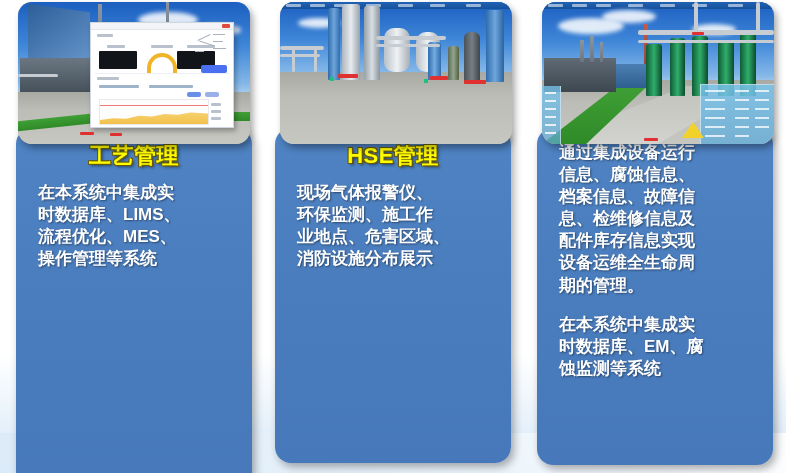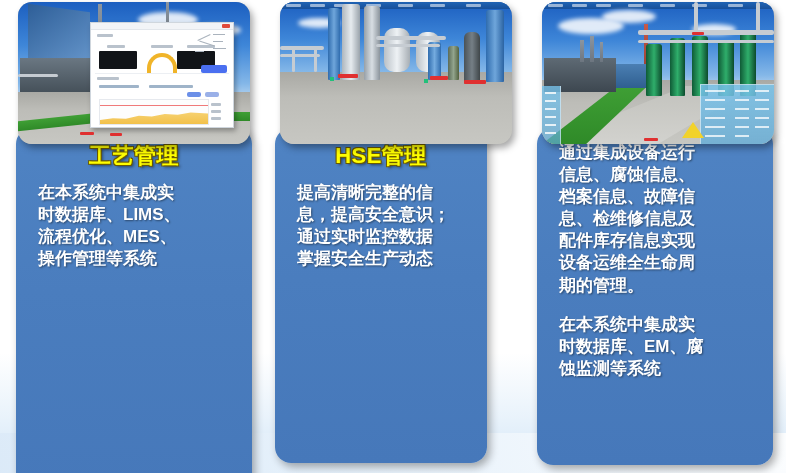--- a/index.html
+++ b/index.html
@@ -289,29 +289,29 @@
         <div class="pipe" style="left:96px;top:42px;width:64px;height:3px;"></div>
 
         <div class="tag" style="left:58px;top:72px;width:20px;"></div>
         <div class="tag" style="left:150px;top:74px;width:18px;"></div>
         <div class="tag" style="left:184px;top:78px;width:22px;"></div>
         <div style="position:absolute;left:50px;top:75px;width:4px;height:4px;background:#22c07a;"></div>
         <div style="position:absolute;left:144px;top:77px;width:4px;height:4px;background:#22c07a;"></div>
       </div>
     </div>
 
-    <div class="panel" style="left:13px;top:128px;width:212px;height:335px;">
+    <div class="panel" style="left:13px;top:128px;width:236px;height:335px;">
       <div style="padding:16px 16px 0 16px;">
         <h2 class="panel-title">HSE管理</h2>
       </div>
       <div style="padding:14px 18px 0 22px;">
-        <p class="panel-body">提高清晰完整的信
-息，提高安全意识；
-通过实时监控数据
-掌握安全生产动态</p>
+        <p class="panel-body">现场气体报警仪、
+环保监测、施工作
+业地点、危害区域、
+消防设施分布展示</p>
       </div>
     </div>
   </div>
 
   <div class="card" style="left:524px;width:262px;">
 
     <div class="thumb" style="left:18px;width:232px;height:142px;">
       <div class="scene">
         <div class="sky" style="height:86px;"></div>
         <div class="navbar">

